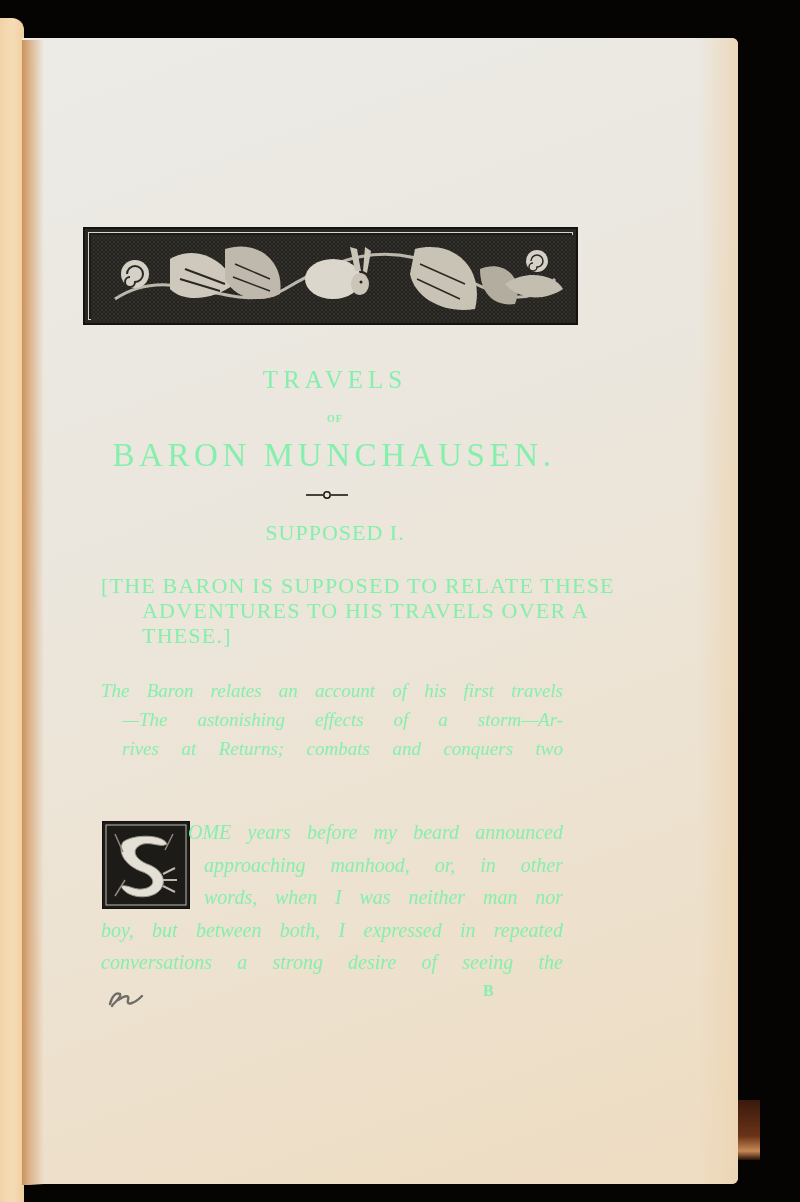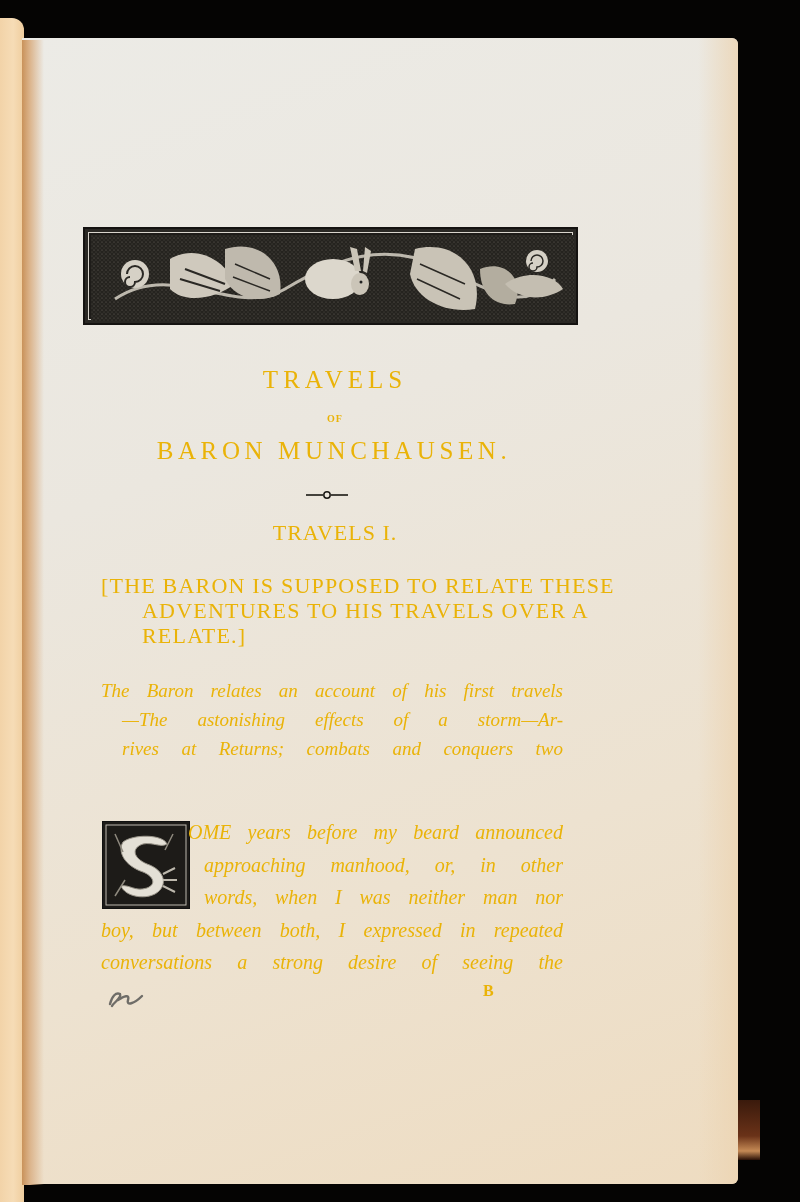--- a/index.html
+++ b/index.html
@@ -23,41 +23,41 @@
   }
   .page::after {
     content:""; position:absolute; right:0; top:0; width:40px; height:100%;
     background: linear-gradient(to right, rgba(240,220,190,0) 0%, rgba(236,212,178,0.8) 100%);
     border-top-right-radius:6px; border-bottom-right-radius:6px;
   }
   .cover-edge {
     position:absolute; left:738px; top:1100px; width:22px; height:60px;
     background: linear-gradient(to bottom, #3a1a0c, #6a3218 60%, #c58a55 85%, #2a1006);
   }
-  .content { position:absolute; left:0; top:0; width:800px; height:1202px; color:#eab308; }
+  .content { position:absolute; left:0; top:0; width:800px; height:1202px; color:#86efac; }
 
   .headpiece {
     position:absolute; left:83px; top:227px; width:495px; height:98px;
     background:#1e1c19; border:2px solid #151311; box-sizing:border-box;
     box-shadow: inset 0 0 0 3px #2a2824, inset 0 0 0 4px #d8d4cc, inset 0 0 0 6px #1e1c19;
     overflow:hidden;
   }
   .headpiece svg { position:absolute; left:0; top:0; }
 
   .title-travels {
     position:absolute; left:0; width:800px; top:366px; text-align:center;
     font-size:25px; letter-spacing:5px; text-indent:-130px;
   }
   .title-of {
     position:absolute; left:0; width:800px; top:413px; text-align:center;
     font-size:10px; font-weight:bold; letter-spacing:1px; text-indent:-130px;
   }
   .title-baron {
     position:absolute; left:0; width:800px; top:437px; text-align:center;
-    font-size:25px; letter-spacing:4.6px; text-indent:-132px;
+    font-size:33px; letter-spacing:4.6px; text-indent:-132px;
   }
   .ornament {
     position:absolute; left:306px; top:489px; width:42px; height:12px;
   }
   .chapter {
     position:absolute; left:0; width:800px; top:520px; text-align:center;
     font-size:22px; letter-spacing:1px; text-indent:-130px;
   }
   .summary-caps {
     position:absolute; left:101px; width:462px; top:573px;
@@ -140,26 +140,26 @@
   <div class="title-travels">TRAVELS</div>
   <div class="title-of">OF</div>
   <div class="title-baron">BARON MUNCHAUSEN.</div>
 
   <svg class="ornament" viewBox="0 0 42 12">
     <line x1="0" y1="6" x2="17" y2="6" stroke="#1b1915" stroke-width="1.6"></line>
     <circle cx="21" cy="6" r="3.2" fill="none" stroke="#1b1915" stroke-width="1.5"></circle>
     <line x1="25" y1="6" x2="42" y2="6" stroke="#1b1915" stroke-width="1.6"></line>
   </svg>
 
-  <div class="chapter">TRAVELS I.</div>
+  <div class="chapter">SUPPOSED I.</div>
 
   <div class="summary-caps">
     <span class="line">[THE BARON IS SUPPOSED TO RELATE THESE</span>
     <span class="line indent">ADVENTURES TO HIS TRAVELS OVER A</span>
-    <span class="line indent last">RELATE.]</span>
+    <span class="line indent last">THESE.]</span>
   </div>
 
   <div class="argument">
     <span class="line">The Baron relates an account of his first travels</span>
     <span class="line indent">—The astonishing effects of a storm—Ar-</span>
     <span class="line indent">rives at Returns; combats and conquers two</span>
   </div>
 
   <div class="dropcap">
     <svg width="86" height="86" viewBox="0 0 86 86">

